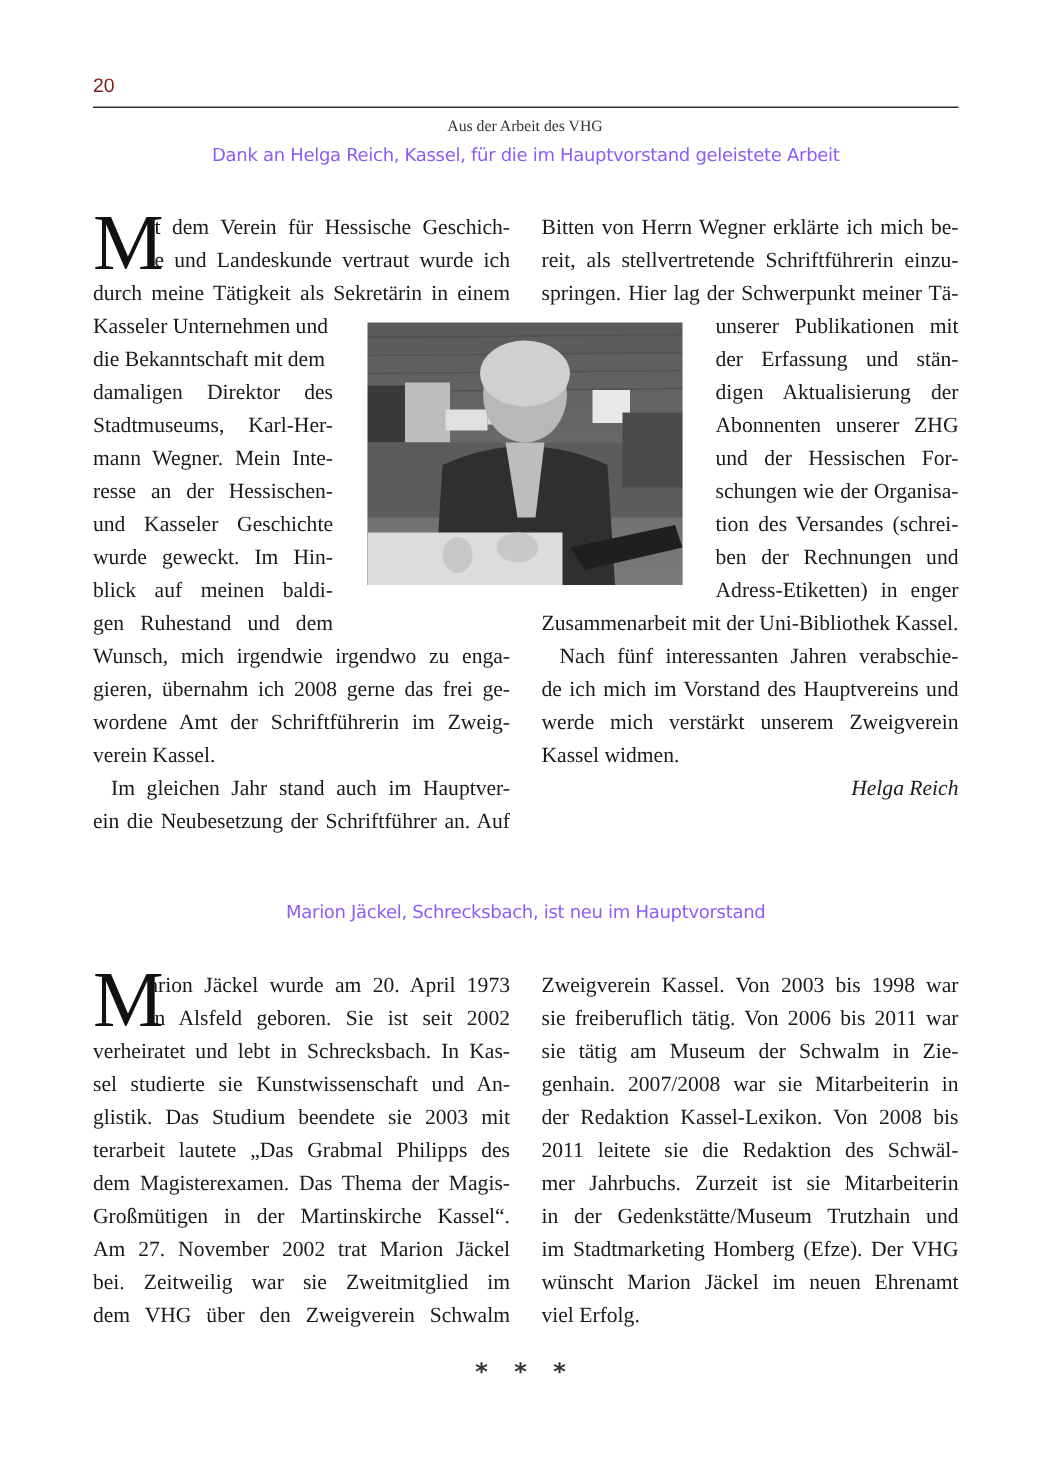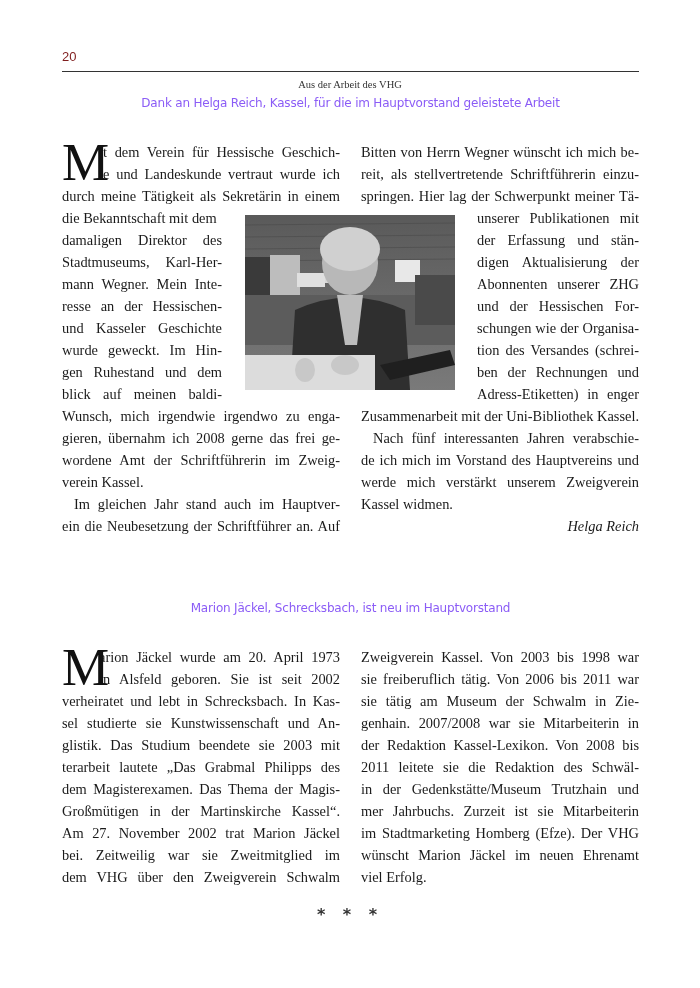--- a/index.html
+++ b/index.html
@@ -45,39 +45,40 @@
 
 <h2 class="headline h1">Dank an Helga Reich, Kassel, für die im Hauptvorstand geleistete Arbeit</h2>
 
 <div class="col c1">
   <div class="dropcap-wrap">
     <span class="dropcap">M</span>
     <span class="line indent-cap">it dem Verein für Hessische Geschich-</span>
     <span class="line indent-cap">te und Landeskunde vertraut wurde ich</span>
   </div>
   <span class="line">durch meine Tätigkeit als Sekretärin in einem</span>
+  <span class="line last narrow-l">Kasseler Unternehmen und</span>
   <span class="line last narrow-l">die Bekanntschaft mit dem</span>
   <span class="line narrow-l">damaligen Direktor des</span>
   <span class="line narrow-l">Stadtmuseums, Karl-Her-</span>
   <span class="line narrow-l">mann Wegner. Mein Inte-</span>
   <span class="line narrow-l">resse an der Hessischen-</span>
   <span class="line narrow-l">und Kasseler Geschichte</span>
   <span class="line narrow-l">wurde geweckt. Im Hin-</span>
+  <span class="line narrow-l">blick auf meinen baldi-</span>
   <span class="line narrow-l">gen Ruhestand und dem</span>
-  <span class="line narrow-l">blick auf meinen baldi-</span>
   <span class="line">Wunsch, mich irgendwie irgendwo zu enga-</span>
   <span class="line">gieren, übernahm ich 2008 gerne das frei ge-</span>
   <span class="line">wordene Amt der Schriftführerin im Zweig-</span>
   <span class="line last">verein Kassel.</span>
   <span class="line" style="padding-left:12px">Im gleichen Jahr stand auch im Hauptver-</span>
   <span class="line">ein die Neubesetzung der Schriftführer an. Auf</span>
 </div>
 
 <div class="col c2">
-  <span class="line">Bitten von Herrn Wegner wünscht ich mich be-</span>
+  <span class="line">Bitten von Herrn Wegner erklärte ich mich be-</span>
   <span class="line">reit, als stellvertretende Schriftführerin einzu-</span>
   <span class="line">springen. Hier lag der Schwerpunkt meiner Tä-</span>
   <span class="line narrow-r">unserer Publikationen mit</span>
   <span class="line narrow-r">der Erfassung und stän-</span>
   <span class="line narrow-r">digen Aktualisierung der</span>
   <span class="line narrow-r">Abonnenten unserer ZHG</span>
   <span class="line narrow-r">und der Hessischen For-</span>
   <span class="line narrow-r">schungen wie der Organisa-</span>
   <span class="line narrow-r">tion des Versandes (schrei-</span>
   <span class="line narrow-r">ben der Rechnungen und</span>
@@ -142,20 +143,20 @@
   <span class="line">dem VHG über den Zweigverein Schwalm</span>
 </div>
 
 <div class="col c4">
   <span class="line">Zweigverein Kassel. Von 2003 bis 1998 war</span>
   <span class="line">sie freiberuflich tätig. Von 2006 bis 2011 war</span>
   <span class="line">sie tätig am Museum der Schwalm in Zie-</span>
   <span class="line">genhain. 2007/2008 war sie Mitarbeiterin in</span>
   <span class="line">der Redaktion Kassel-Lexikon. Von 2008 bis</span>
   <span class="line">2011 leitete sie die Redaktion des Schwäl-</span>
+  <span class="line">mer Jahrbuchs. Zurzeit ist sie Mitarbeiterin</span>
   <span class="line">in der Gedenkstätte/Museum Trutzhain und</span>
-  <span class="line">mer Jahrbuchs. Zurzeit ist sie Mitarbeiterin</span>
   <span class="line">im Stadtmarketing Homberg (Efze). Der VHG</span>
   <span class="line">wünscht Marion Jäckel im neuen Ehrenamt</span>
   <span class="line last">viel Erfolg.</span>
 </div>
 
 <div class="asterisks">* * *</div>
 
 </body></html>

